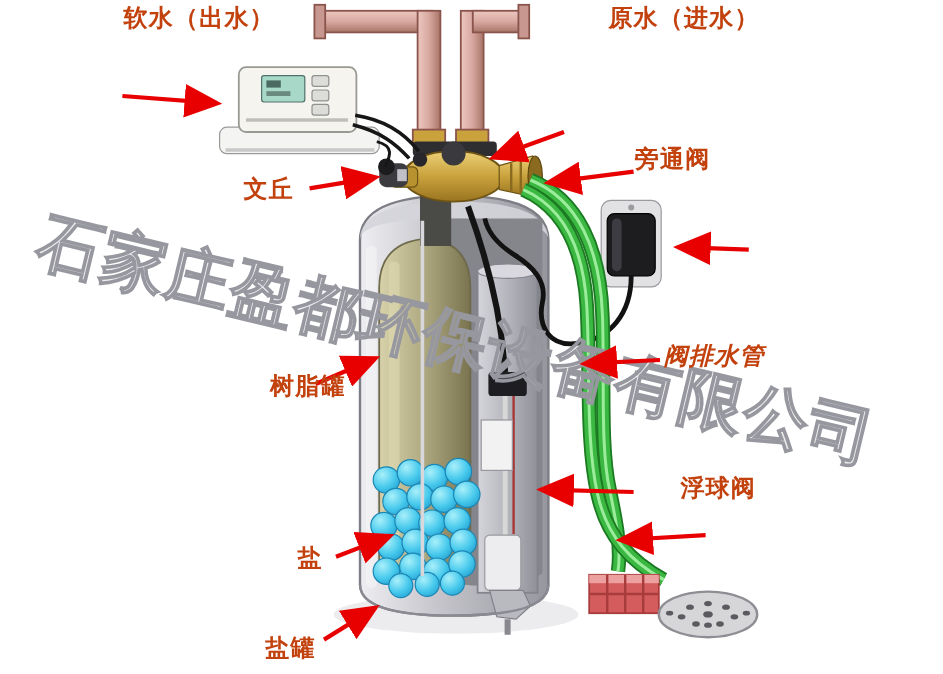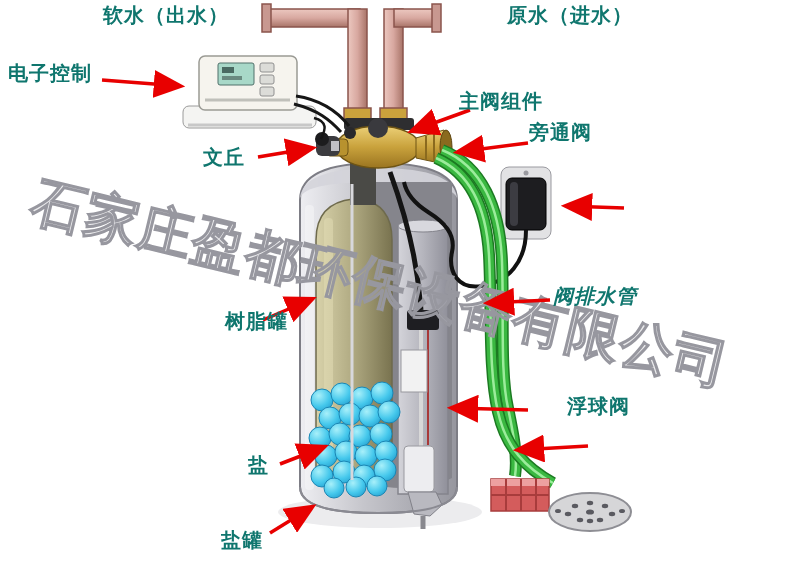--- a/index.html
+++ b/index.html
@@ -8,21 +8,21 @@
     width:786px;height:562px;
     background:#ffffff;
     overflow:hidden;
     font-family:"DejaVu Sans","Liberation Sans",sans-serif;
   }
   #diagram-svg{position:absolute;left:0;top:0;}
   .lbl{
     position:absolute;
     font-weight:bold;
     font-size:20px;
-    color:#0f766e;
+    color:#c2410c;
     white-space:nowrap;
     letter-spacing:1px;
   }
 </style>
 </head>
 <body>
 
 <div id="stage">
 
   <svg id="diagram-svg" width="786" height="562" viewBox="0 0 786 562">
@@ -228,22 +228,20 @@
       <line x1="263" y1="320" x2="312" y2="299" marker-end="url(#arrHead)"></line>
       <line x1="528" y1="410" x2="452" y2="408" marker-end="url(#arrHead)"></line>
       <line x1="280" y1="464" x2="324" y2="447" marker-end="url(#arrHead)"></line>
       <line x1="588" y1="446" x2="518" y2="450" marker-end="url(#arrHead)"></line>
       <line x1="270" y1="533" x2="312" y2="507" marker-end="url(#arrHead)"></line>
     </g>
   </svg>
 
   <div class="lbl" style="left:103px;top:2px;">软水（出水）</div>
   <div class="lbl" style="left:487px;top:2px;margin-left:20px;">原水（进水）</div>
-  <div class="lbl" style="left:8px;top:60px;">电子控制</div>
-  <div class="lbl" style="left:459px;top:88px;">主阀组件</div>
   <div class="lbl" style="left:529px;top:119px;">旁通阀</div>
   <div class="lbl" style="left:203px;top:144px;">文丘</div>
   <div class="lbl" style="left:553px;top:283px;font-style:italic;">阀排水管</div>
   <div class="lbl" style="left:199px;top:308px;margin-left:26px;">树脂罐</div>
   <div class="lbl" style="left:531px;top:393px;margin-left:36px;">浮球阀</div>
   <div class="lbl" style="left:248px;top:452px;">盐</div>
   <div class="lbl" style="left:221px;top:527px;">盐罐</div>
 
 </div>
 

